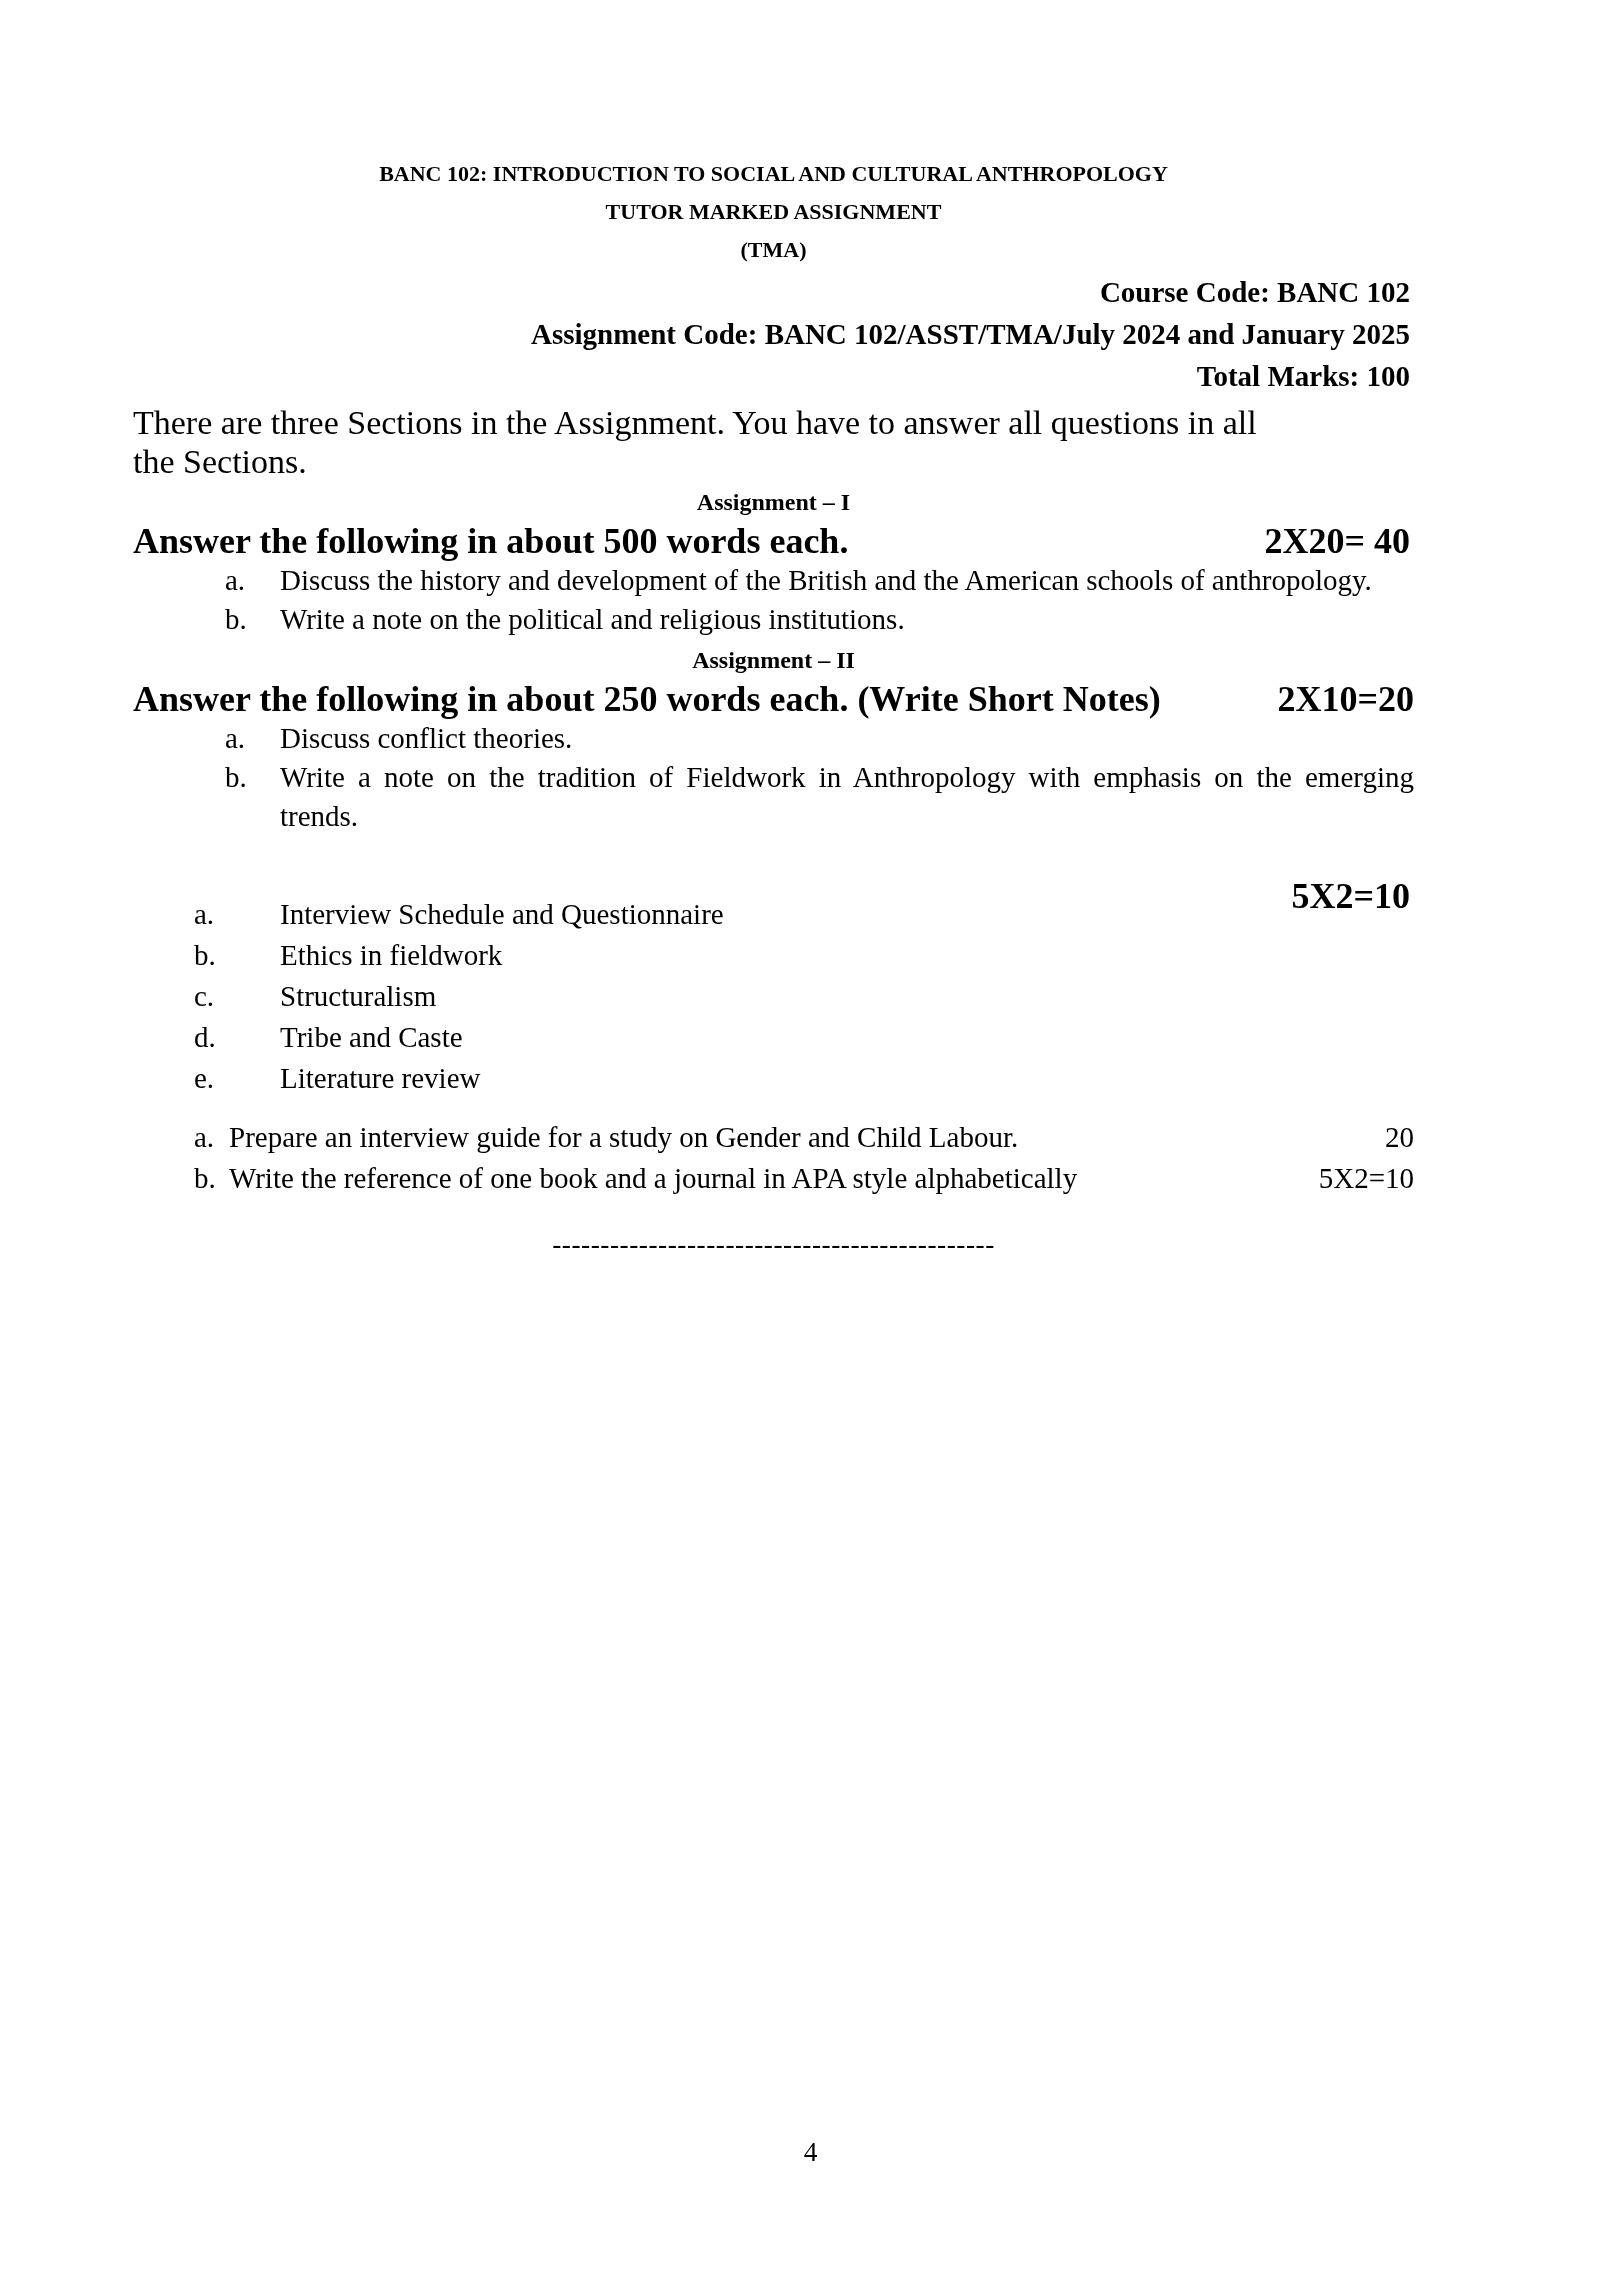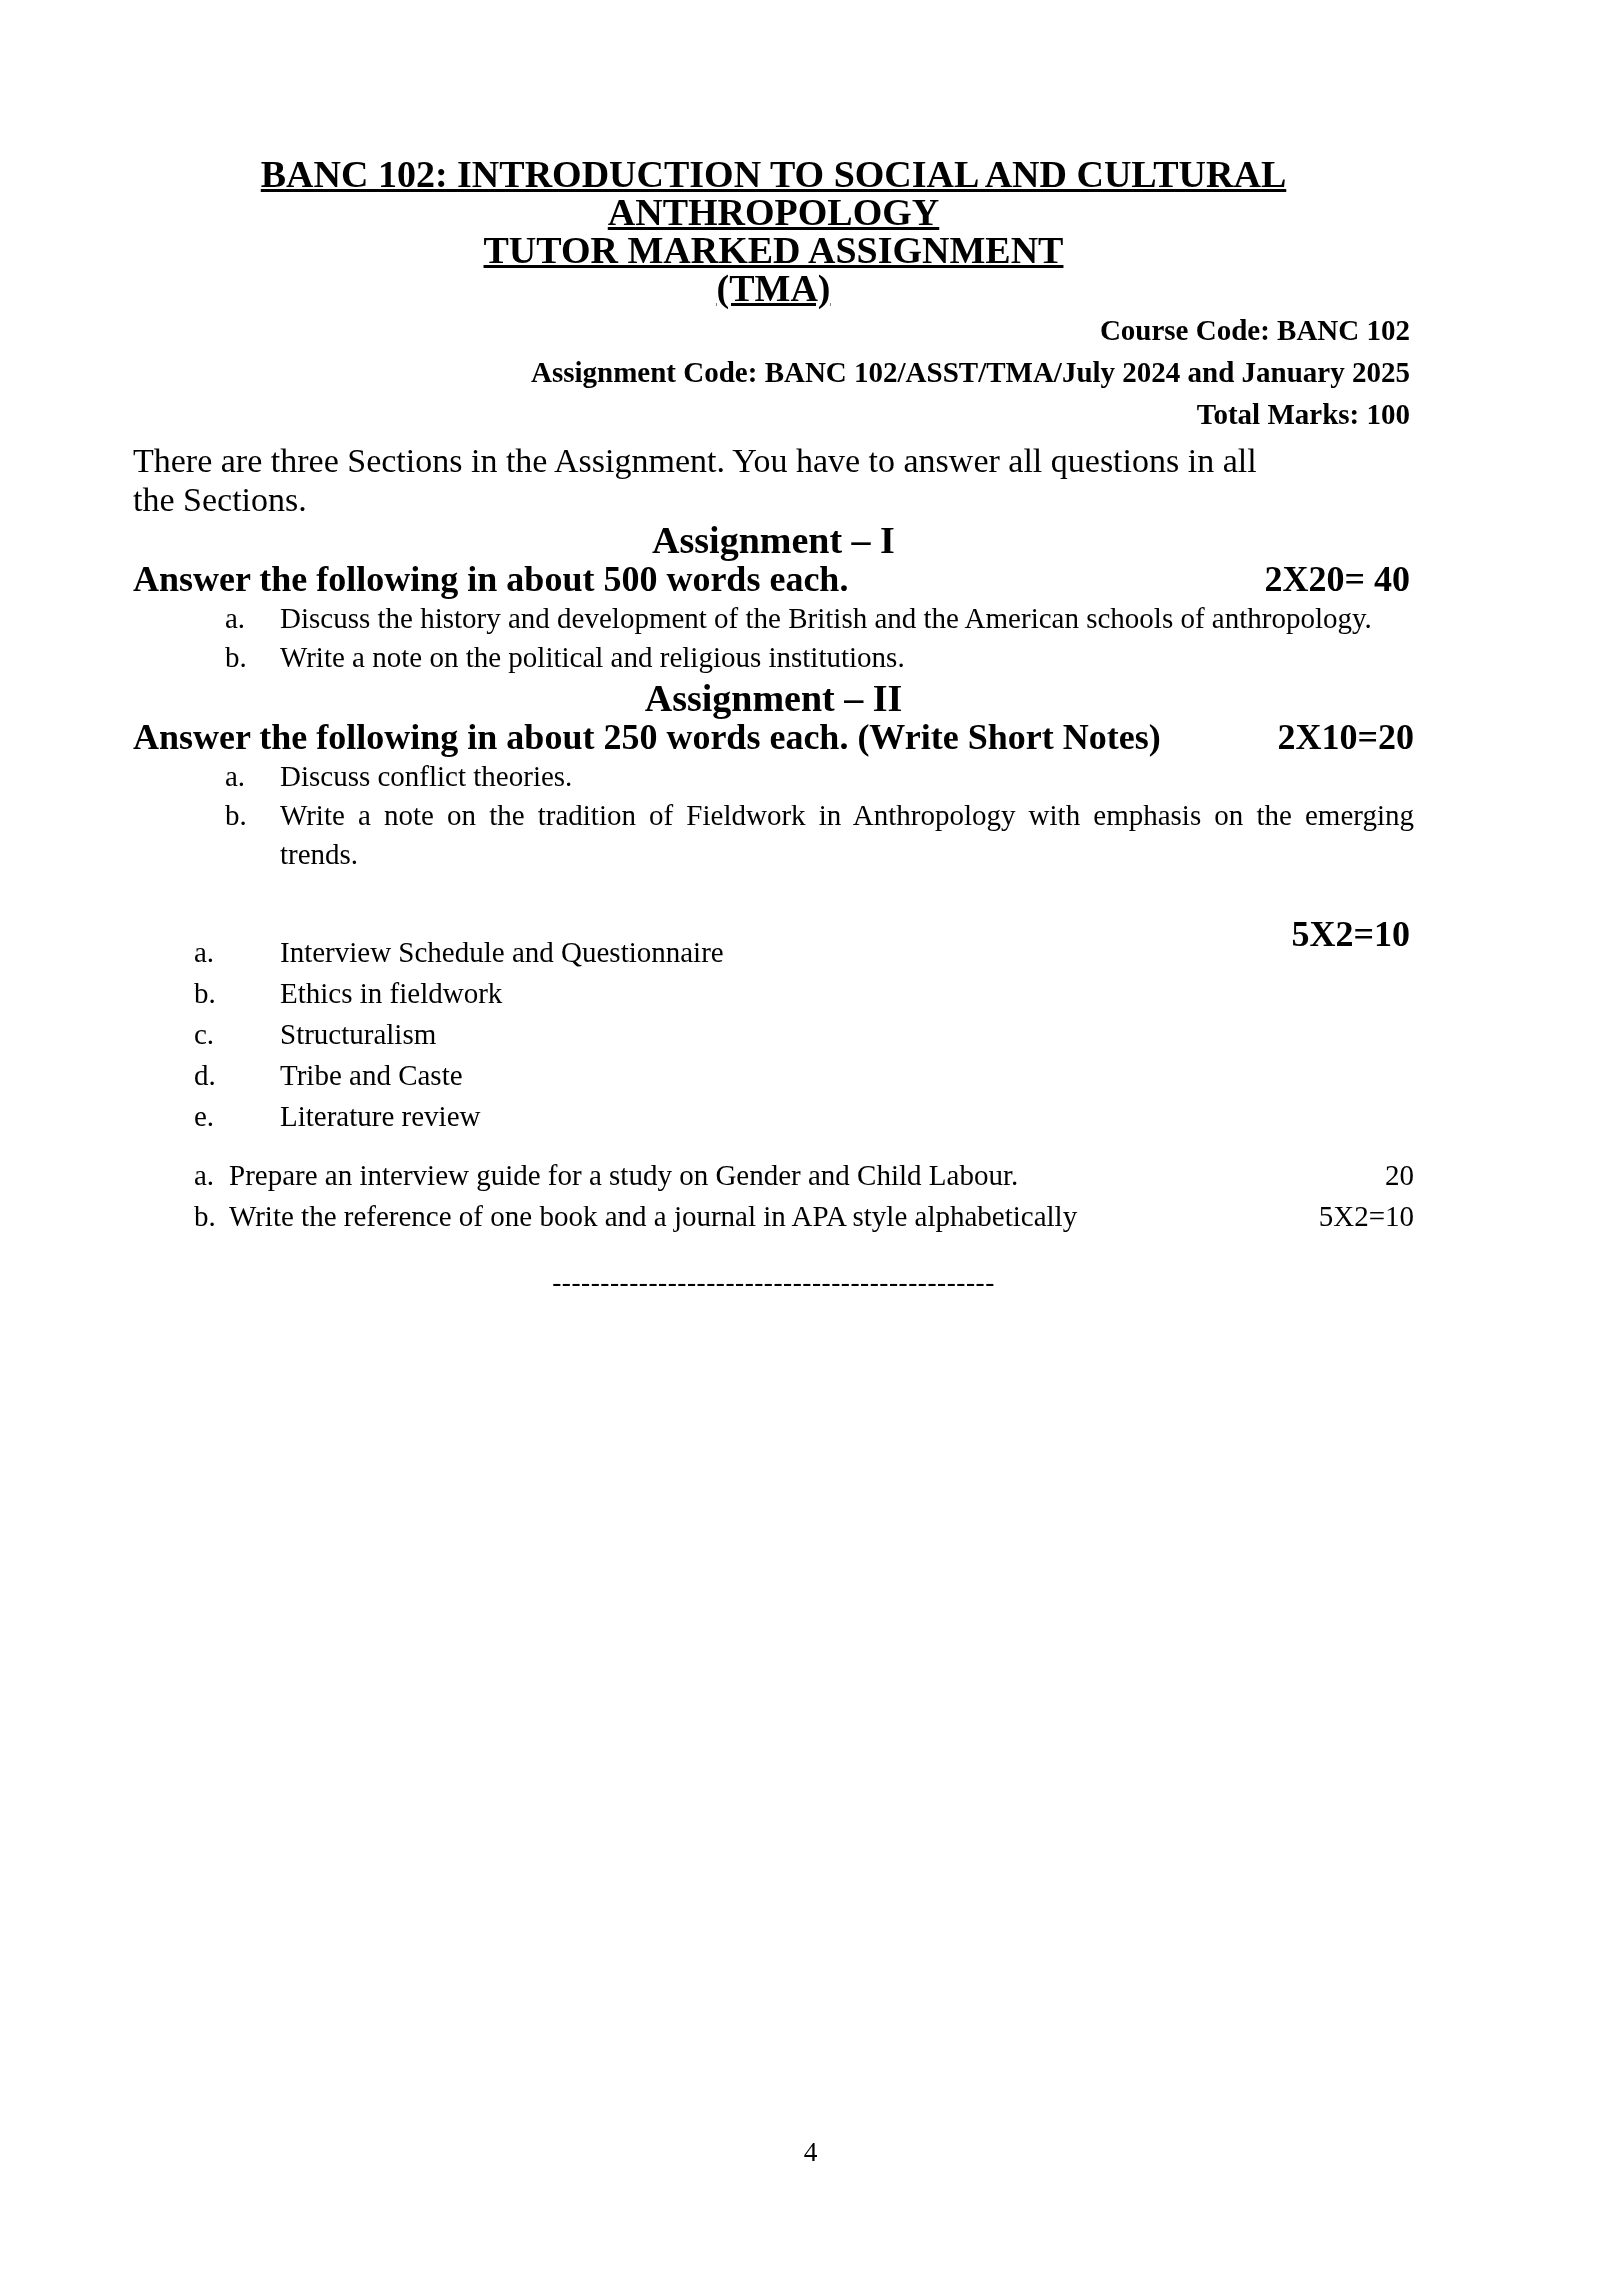--- a/index.html
+++ b/index.html
@@ -27,26 +27,25 @@
   .content {
     position: absolute;
     left: 133px;
     top: 155px;
     width: 1281px;
   }
 
   
   .title-block { margin: 0; }
   .title-line {
-    font-size: 38px;
+    font-size: 22px;
     line-height: 38px;
     font-weight: bold;
     text-align: center;
     margin: 0;
-    text-decoration: underline;
   }
   .title-line.first { text-align: center; }
 
   
   .meta-line {
     font-size: 29px;
     line-height: 38px;
     font-weight: bold;
     text-align: right;
     margin: 4px;
@@ -56,21 +55,21 @@
   .intro {
     font-size: 34px;
     line-height: 39px;
     font-weight: normal;
     margin: 7.8px 0 0 0;
     width: 1127px;
   }
 
   
   .sec-head {
-    font-size: 38px;
+    font-size: 24px;
     line-height: 39px;
     font-weight: bold;
     text-align: center;
     margin: 2px 0 0 0;
   }
 
   
   .instr {
     position: relative;
     font-size: 36px;

